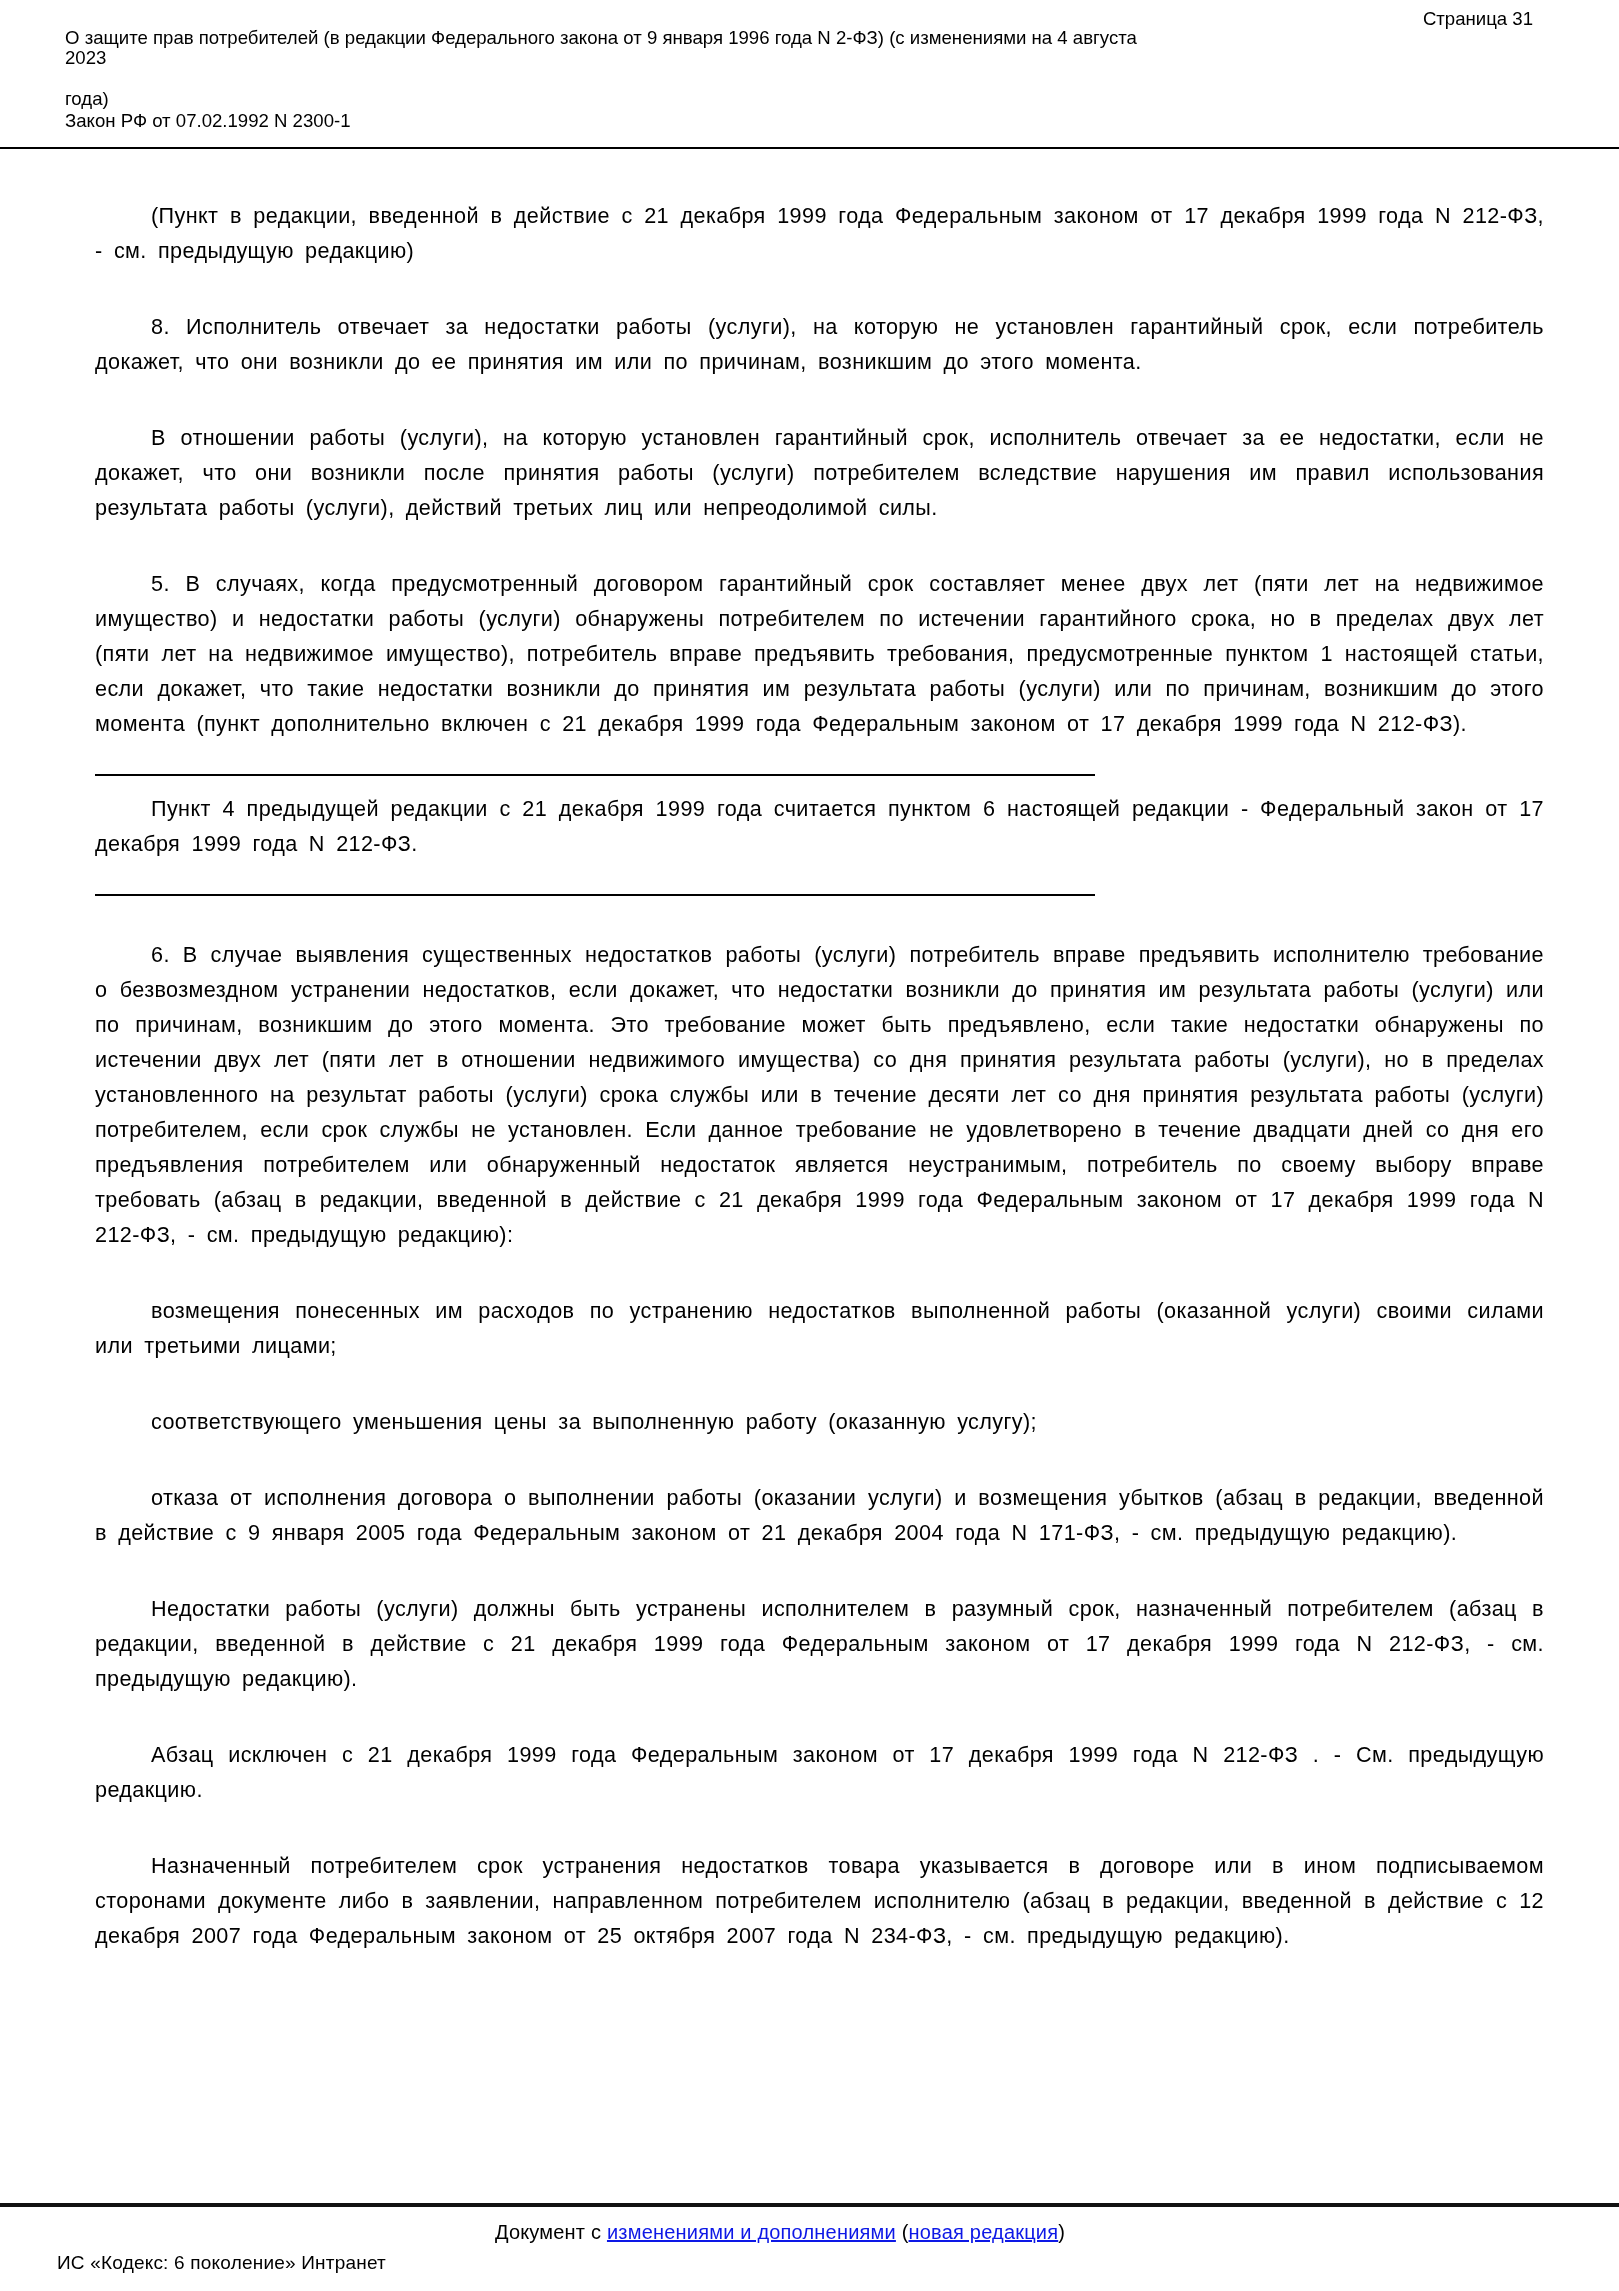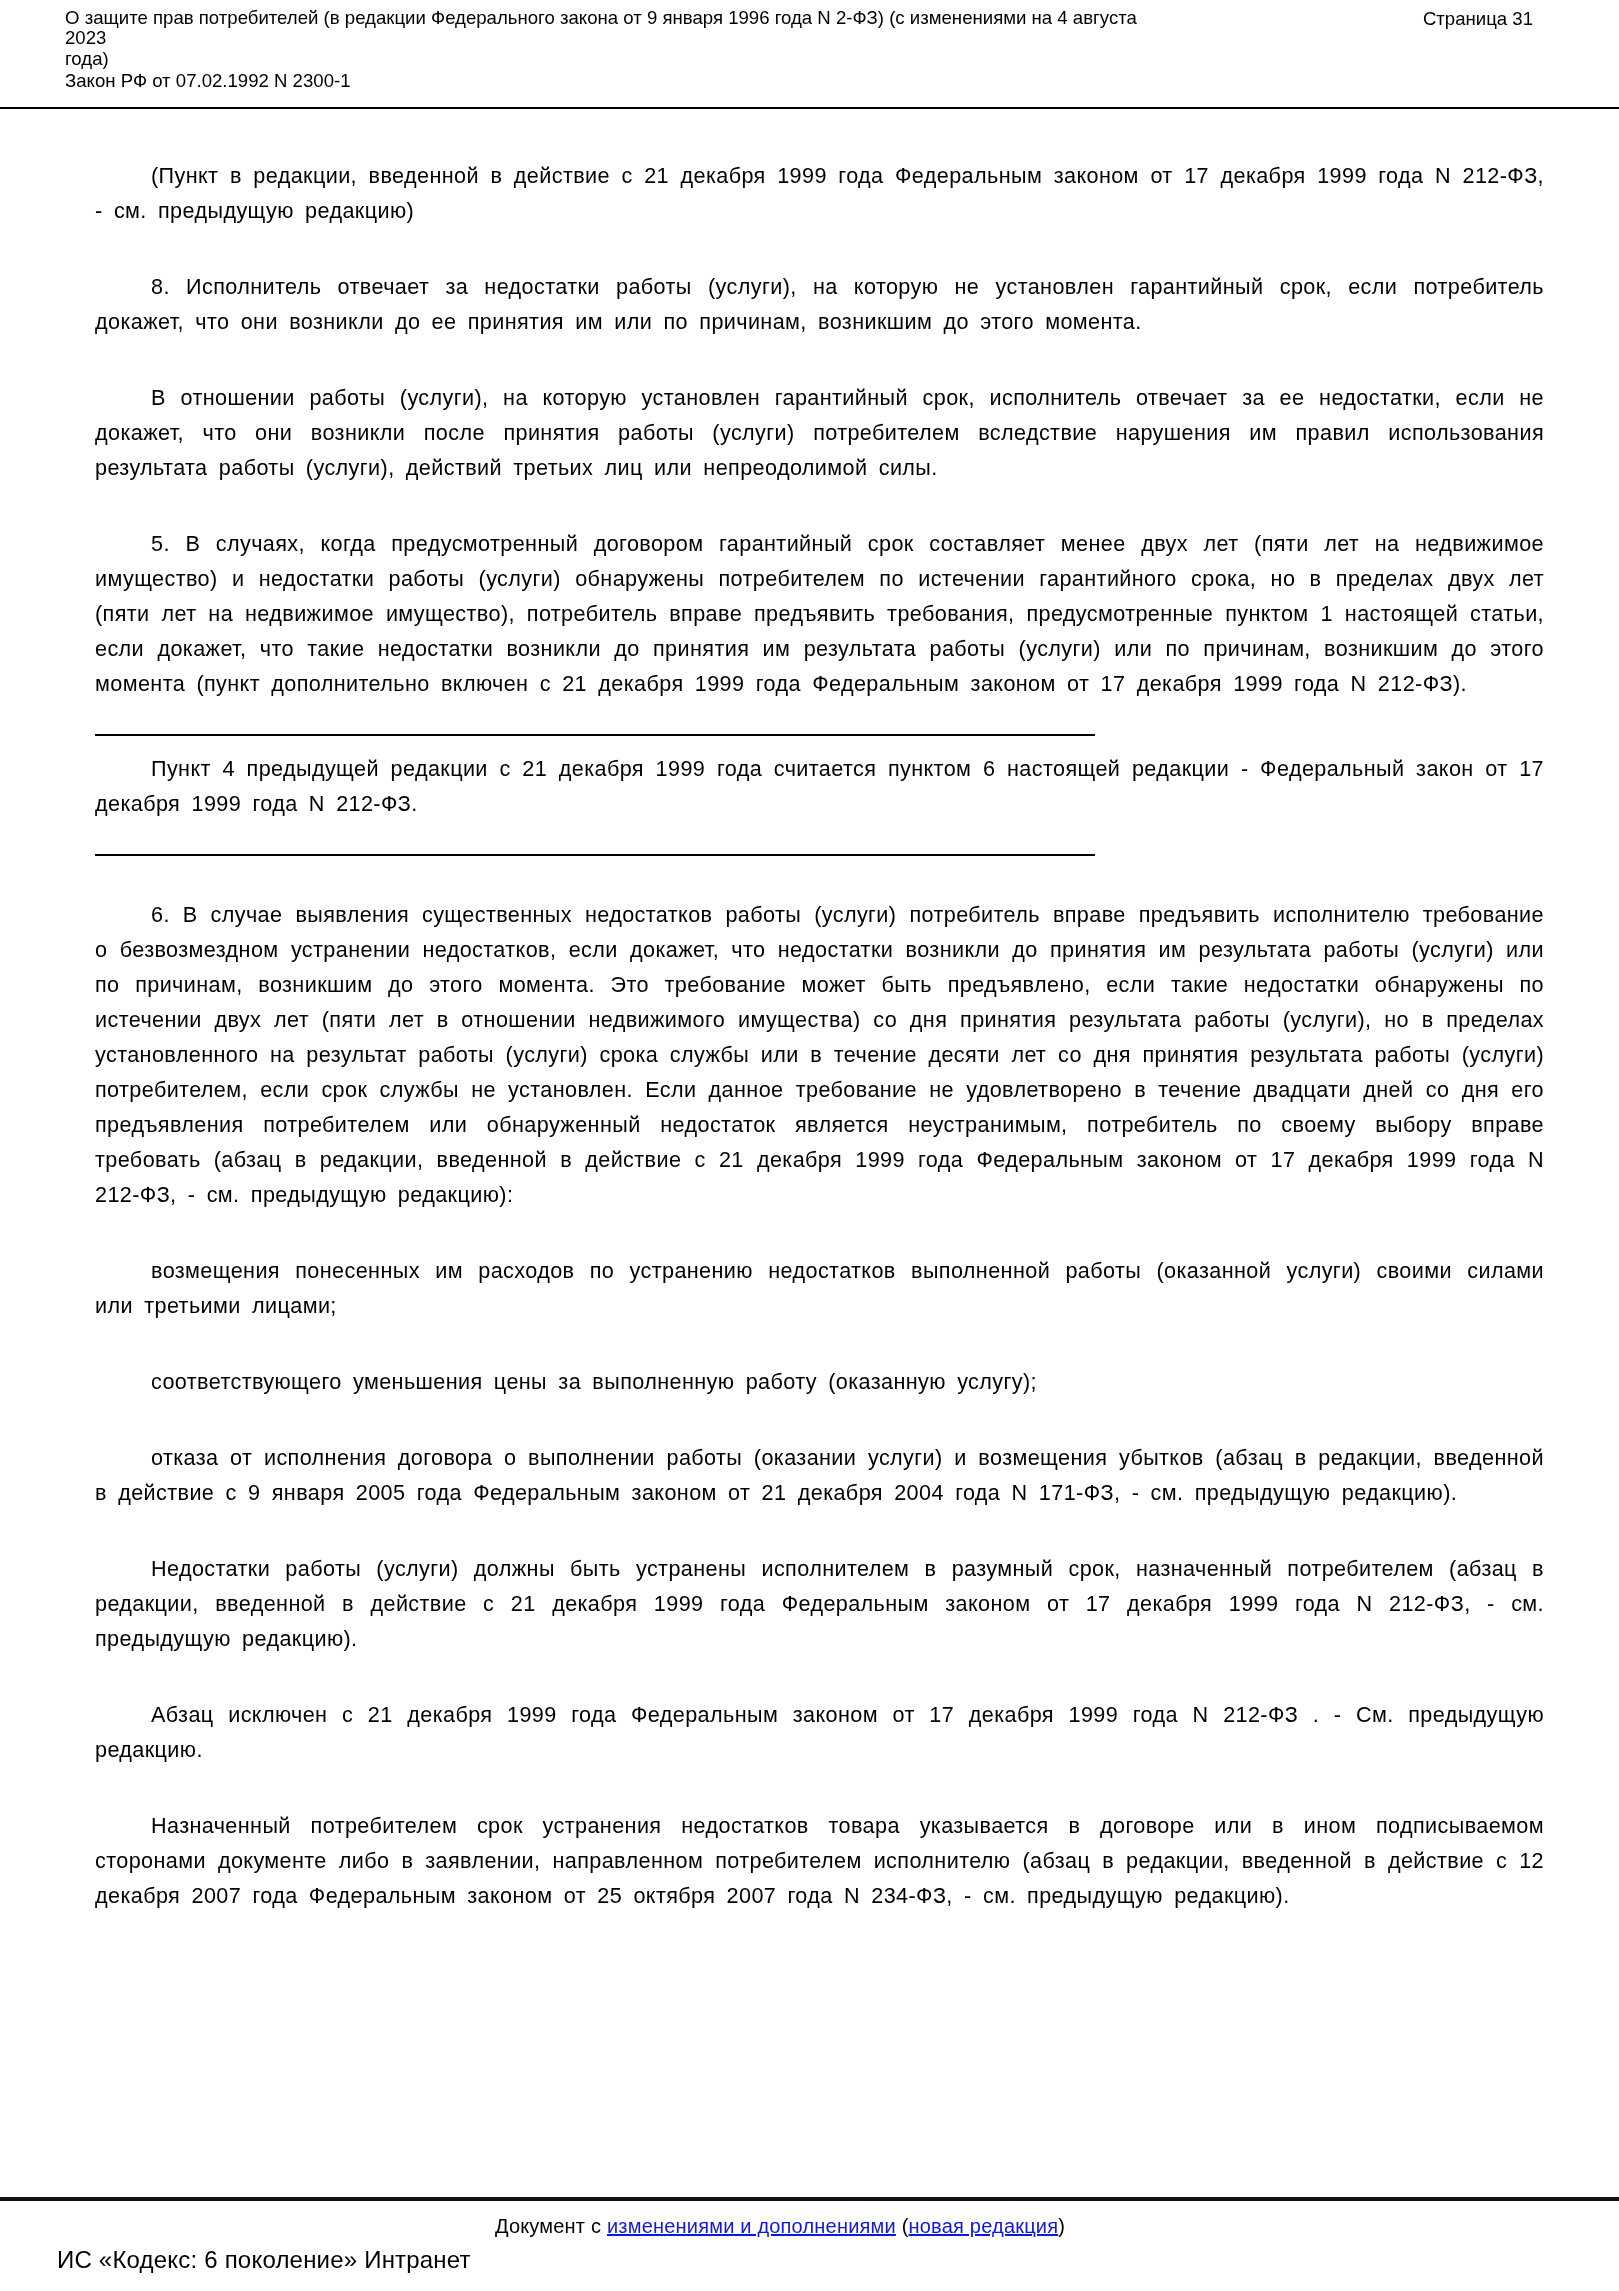--- a/index.html
+++ b/index.html
@@ -13,21 +13,21 @@
     display: flex;
     flex-direction: column;
     overflow: hidden;
     box-sizing: border-box;
   }
 
   
   .header { padding: 7.8px 86px 0 65px; font-size: 18.6px; line-height: 20.6px; }
   .header-row { display: flex; align-items: flex-start; }
   .header-title { width: 1083px; max-width: 1083px; }
-  .header-title .tline { display: block; }
+  .header-title .tline { display: block; margin-top: 20px; }
   .header-spacer { flex: 1; }
   .page-num { white-space: nowrap; padding-top: 1px; }
   .doc-subtitle { margin-top: 1px; }
   .top-rule { border: none; border-top: 2.9px solid #000000; margin: 15.7px 0 0 0; }
 
   
   .content {
     flex: 1;
     padding: 7.8px 75px 0 75px;
     font-size: 21.6px;
@@ -64,21 +64,21 @@
   .footer-right {
     text-align: center;
     padding: 13.7px 59px 0 0;
     font-size: 20px;
     letter-spacing: 0.2px;
   }
   .footer-right span { white-space: pre; }
   .footer a.link { text-decoration: underline; cursor: pointer; }
   .footer-left {
     padding: 8.8px 0 0 57px;
-    font-size: 24px;
+    font-size: 19px;
     letter-spacing: 0.2px;
   }
 </style>
 </head>
 <body>
 
 <div class="page">
 
   <div class="header">
     <div class="header-row">

